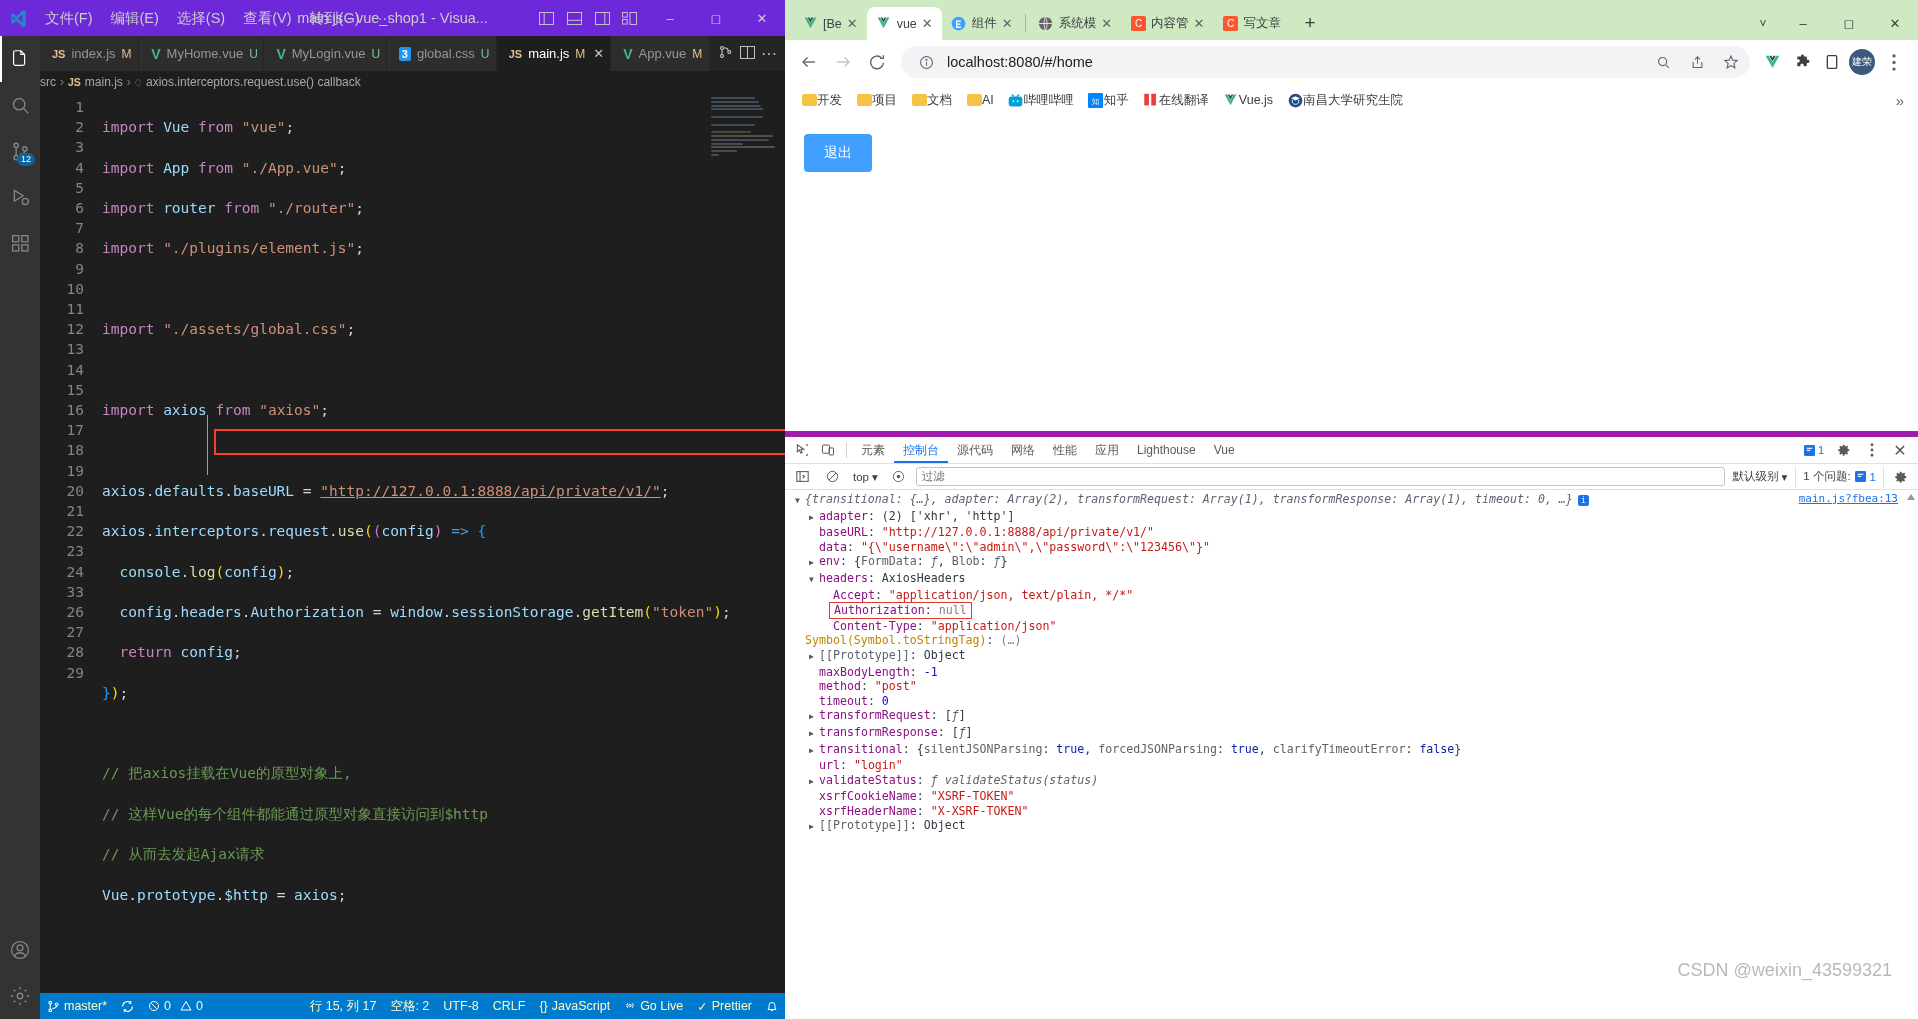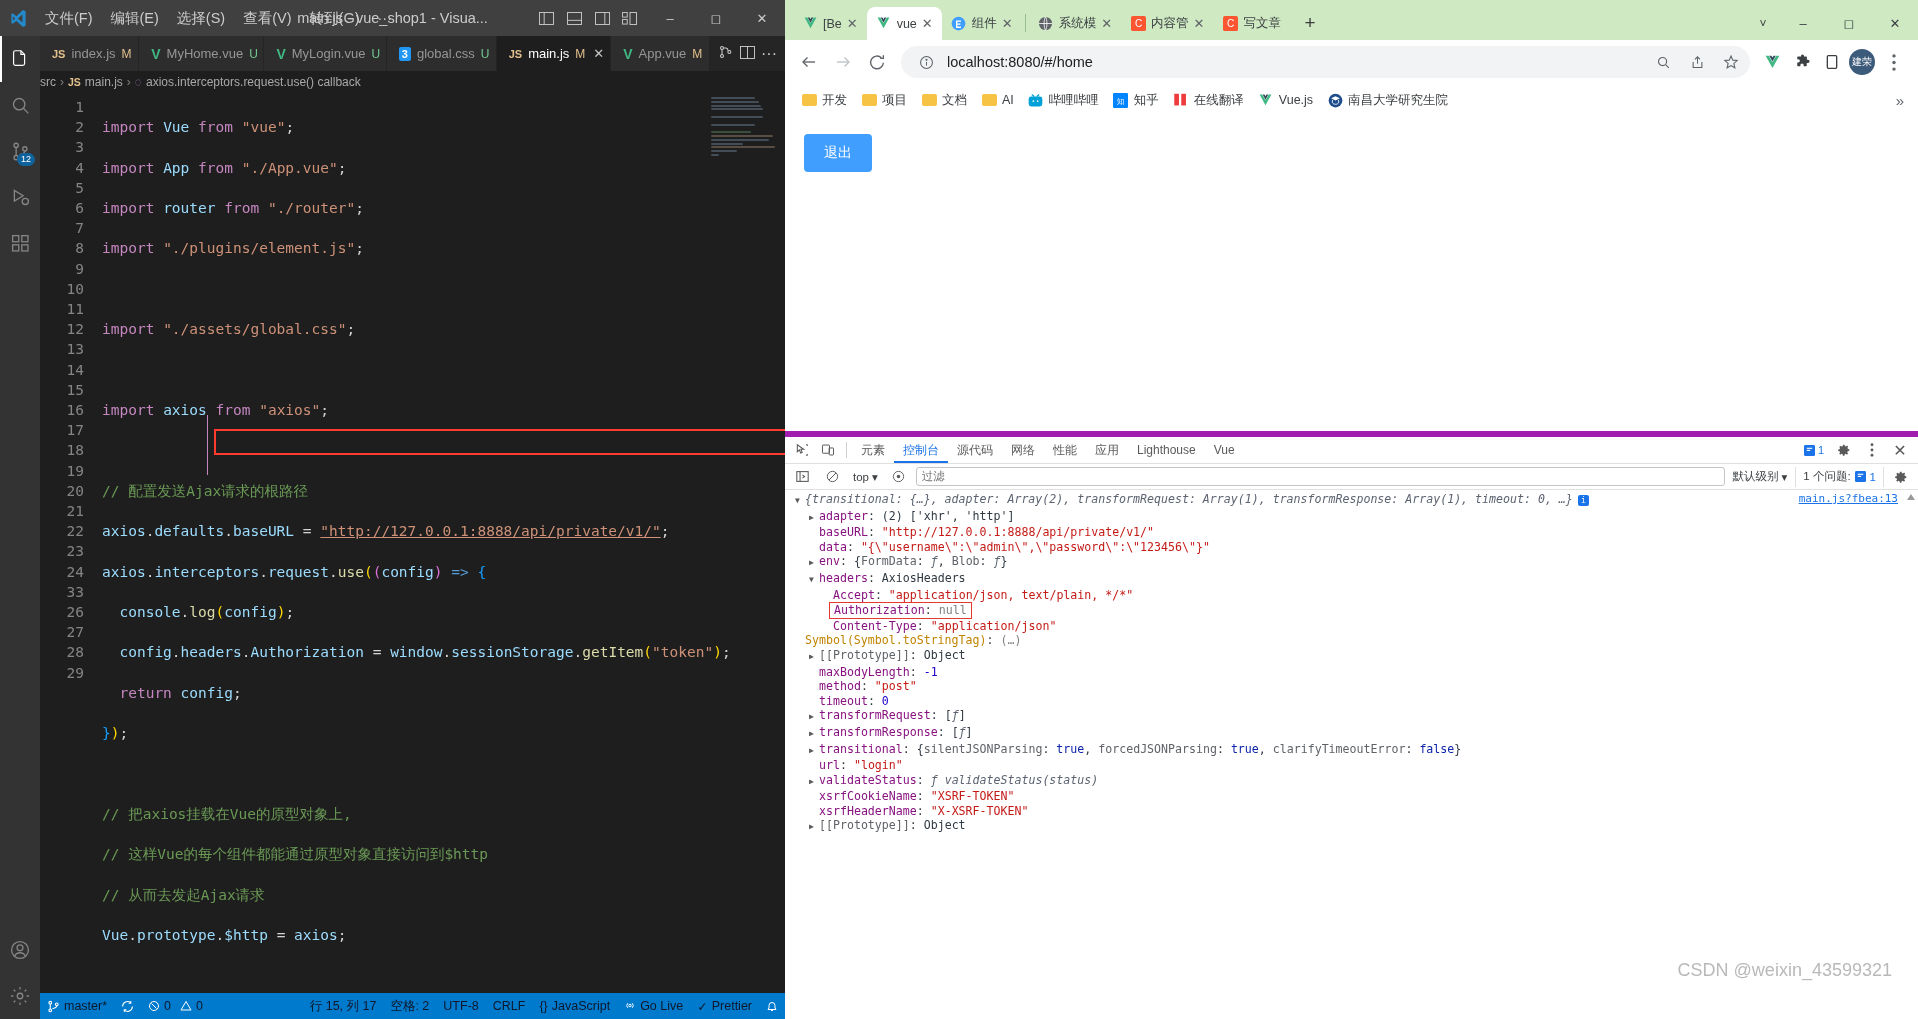--- a/index.html
+++ b/index.html
@@ -6,21 +6,21 @@
   html, body {
     width: 1918px; height: 1019px;
     overflow: hidden;
     font-family: "Liberation Sans", sans-serif;
     background: #1e1e1e;
   }
   .root { position: relative; width: 1918px; height: 1019px; display: flex; }
 
   
   .vscode { width: 785px; height: 1019px; background: #1e1e1e; position: relative; display: flex; flex-direction: column; }
-  .vs-titlebar { height: 36px; background: #404040; display: flex; align-items: center; color: #cccccc; font-size: 14px; position: relative; flex: none; }
+  .vs-titlebar { height: 36px; background: #6d28d9; display: flex; align-items: center; color: #cccccc; font-size: 14px; position: relative; flex: none; }
   .vs-logo { width: 36px; display:flex; align-items:center; justify-content:center; }
   .vs-logo svg { width: 19px; height: 19px; }
   .vs-menu { display: flex; align-items: center; gap: 0; }
   .vs-menu-item { padding: 3px 9px; font-size: 14.5px; color: #cccccc; white-space: nowrap; }
   .vs-title { position: absolute; left: 0; right: 0; text-align: center; font-size: 14.5px; color: #cccccc; pointer-events: none; }
   .vs-layout-icons { margin-left: auto; display: flex; align-items: center; gap: 2px; padding-right: 4px; z-index: 2; }
   .vs-layout-icons .li { width: 26px; height: 26px; display: flex; align-items: center; justify-content: center; }
   .vs-wincontrols { display: flex; height: 36px; z-index: 2; }
   .vs-wincontrols div { width: 46px; height: 36px; display: flex; align-items: center; justify-content: center; color: #cccccc; font-size: 13px; }
 
@@ -59,21 +59,21 @@
   .y2 { color: #da70d6; }
   .y3 { color: #179fff; }
   .op { color: #d4d4d4; }
   .ul { text-decoration: underline; text-decoration-color: #ce9178; }
   .redbox { position: absolute; border: 2px solid #f4433680; border-color: #ff3b30; left: 112px; top: 336px; width: 602px; height: 26px; pointer-events: none; }
   .bracket-line { position: absolute; left: 105px; top: 322px; width: 1px; height: 60px; background: #c586c0; }
   .minimap { position: absolute; right: 8px; top: 0; width: 66px; height: 100%; opacity: .62; }
   .mm-line { height: 2px; margin-bottom: 1.8px; border-radius: 1px; }
   .editor-scroll { position: absolute; right: 0; top: 0; width: 6px; height: 100%; }
 
-  .vs-statusbar { height: 26px; background: #007acc; display: flex; align-items: center; color: #0f172a; font-size: 12.5px; flex: none; }
+  .vs-statusbar { height: 26px; background: #007acc; display: flex; align-items: center; color: #fef9c3; font-size: 12.5px; flex: none; }
   .sb-item { padding: 0 7px; display: flex; align-items: center; gap: 4px; height: 26px; white-space: nowrap; }
   .sb-right { margin-left: auto; display: flex; align-items: center; }
 
   
   .browser { width: 1133px; height: 1019px; background: #e5e5e5; display: flex; flex-direction: column; position: relative; }
   .tabstrip { height: 40px; background: #cfe9c3; display: flex; align-items: flex-end; padding-left: 8px; flex: none; }
   .btab { height: 33px; display: flex; align-items: center; gap: 5px; padding: 0 9px; font-size: 12.5px; color: #3c4043; border-radius: 8px 8px 0 0; max-width: 108px; white-space: nowrap; overflow: hidden; }
   .btab.active { background: #ffffff; }
   .btab .fav { width: 16px; height: 16px; flex: none; display:flex; align-items:center; justify-content:center; }
   .btab .lbl { overflow: hidden; text-overflow: clip; }
@@ -86,21 +86,21 @@
 
   .toolbar { height: 44px; background: #ffffff; display: flex; align-items: center; gap: 2px; padding: 0 8px; flex: none; }
   .tb-btn { width: 32px; height: 32px; border-radius: 50%; display: flex; align-items: center; justify-content: center; color: #5f6368; font-size: 16px; }
   .omnibox { flex: 1; height: 32px; background: #f1f3f4; border-radius: 16px; display: flex; align-items: center; padding: 0 6px 0 12px; margin: 0 6px; gap: 8px; }
   .omni-url { flex: 1; font-size: 14.5px; color: #202124; font-family: "Liberation Sans", sans-serif; }
   .omni-ic { width: 26px; height: 26px; display: flex; align-items: center; justify-content: center; color: #5f6368; font-size: 14px; }
   .ext-ic { width: 28px; height: 28px; display: flex; align-items: center; justify-content: center; }
   .avatar { width: 26px; height: 26px; border-radius: 50%; background: #3c5a7a; color: #fff; font-size: 10px; display: flex; align-items: center; justify-content: center; }
 
   .bookmarks { height: 32px; background: #ffffff; display: flex; align-items: center; gap: 2px; padding: 0 10px; font-size: 12.5px; color: #3c4043; flex: none; }
-  .bm { display: flex; align-items: center; gap: 5px; padding: 3px 6px; border-radius: 4px; white-space: nowrap; }
+  .bm { display: flex; align-items: center; padding: 3px 6px; border-radius: 4px; white-space: nowrap; }
   .bm .fi { width: 16px; height: 16px; flex: none; display: flex; align-items: center; justify-content: center; font-size: 11px; }
   .folder { width: 15px; height: 12px; background: #f6c344; border-radius: 2px; }
   .bm-overflow { margin-left: auto; color: #5f6368; font-size: 15px; padding: 0 4px; }
 
   .page { flex: 1; background: #ffffff; position: relative; min-height: 0; display: flex; flex-direction: column; }
   .page-content { height: 315px; position: relative; }
   .btn-exit { position: absolute; left: 19px; top: 18px; background: #409eff; color: #fff; border: none; border-radius: 4px; padding: 10px 20px; font-size: 14px; }
 
   .devtools { flex: 1; border-top: 6px solid #a21caf; background: #ffffff; display: flex; flex-direction: column; min-height: 0; }
   .dt-tabbar { height: 27px; display: flex; align-items: center; border-bottom: 1px solid #e0e0e0; padding-left: 4px; flex: none; }
@@ -339,21 +339,20 @@
           <div class="code">
 <div class="ln"><span class="kw">import</span> <span class="id">Vue</span> <span class="kw">from</span> <span class="str">"vue"</span><span class="op">;</span></div>
 <div class="ln"><span class="kw">import</span> <span class="id">App</span> <span class="kw">from</span> <span class="str">"./App.vue"</span><span class="op">;</span></div>
 <div class="ln"><span class="kw">import</span> <span class="id">router</span> <span class="kw">from</span> <span class="str">"./router"</span><span class="op">;</span></div>
 <div class="ln"><span class="kw">import</span> <span class="str">"./plugins/element.js"</span><span class="op">;</span></div>
 <div class="ln"></div>
 <div class="ln"><span class="kw">import</span> <span class="str">"./assets/global.css"</span><span class="op">;</span></div>
 <div class="ln"></div>
 <div class="ln"><span class="kw">import</span> <span class="id">axios</span> <span class="kw">from</span> <span class="str">"axios"</span><span class="op">;</span></div>
 <div class="ln"></div>
-<div class="ln"><span class="com">// 配置发送Ajax请求的根路径</span></div>
 <div class="ln"><span class="id">axios</span><span class="op">.</span><span class="id">defaults</span><span class="op">.</span><span class="id">baseURL</span> <span class="op">=</span> <span class="str ul">"http://127.0.0.1:8888/api/private/v1/"</span><span class="op">;</span></div>
 <div class="ln"><span class="id">axios</span><span class="op">.</span><span class="id">interceptors</span><span class="op">.</span><span class="id">request</span><span class="op">.</span><span class="fn" style="color:#dcdcaa">use</span><span class="y1">(</span><span class="y2">(</span><span class="id">config</span><span class="y2">)</span> <span class="kw2">=&gt;</span> <span class="y3">{</span></div>
 <div class="ln">  <span class="id">console</span><span class="op">.</span><span class="fn">log</span><span class="y1">(</span><span class="id">config</span><span class="y1">)</span><span class="op">;</span></div>
 <div class="ln">  <span class="id">config</span><span class="op">.</span><span class="id">headers</span><span class="op">.</span><span class="id">Authorization</span> <span class="op">=</span> <span class="id">window</span><span class="op">.</span><span class="id">sessionStorage</span><span class="op">.</span><span class="fn">getItem</span><span class="y1">(</span><span class="str">"token"</span><span class="y1">)</span><span class="op">;</span></div>
 <div class="ln">  <span class="kw">return</span> <span class="id">config</span><span class="op">;</span></div>
 <div class="ln"><span class="y3">}</span><span class="y1">)</span><span class="op">;</span></div>
 <div class="ln"></div>
 <div class="ln"><span class="com">// 把axios挂载在Vue的原型对象上,</span></div>
 <div class="ln"><span class="com">// 这样Vue的每个组件都能通过原型对象直接访问到$http</span></div>
 <div class="ln"><span class="com">// 从而去发起Ajax请求</span></div>

